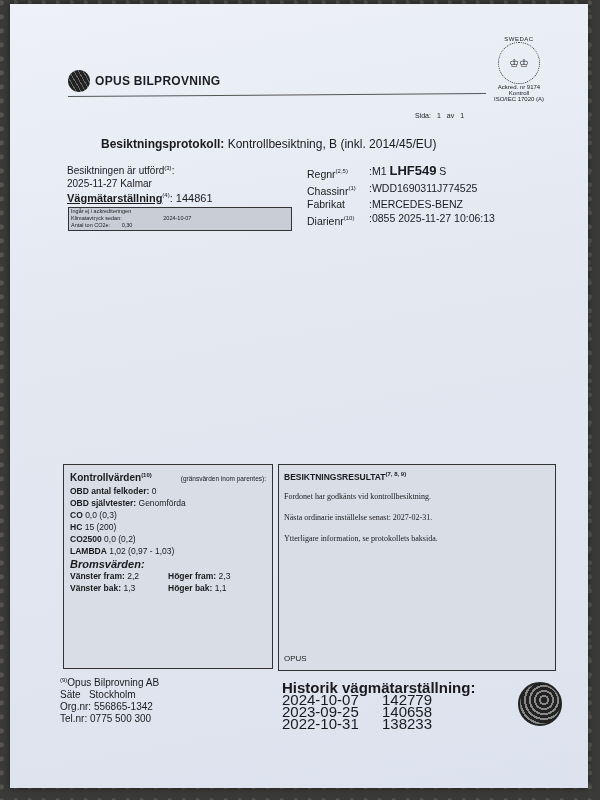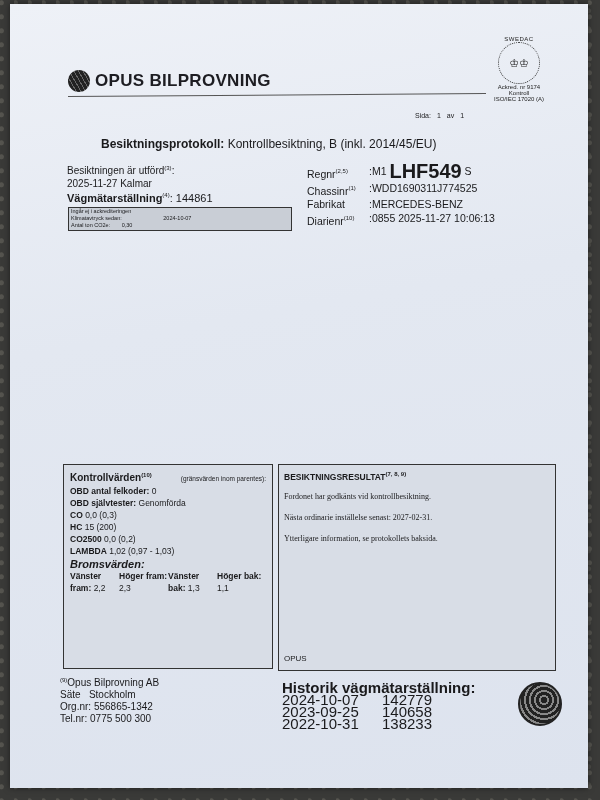--- a/index.html
+++ b/index.html
@@ -18,50 +18,50 @@
     background: linear-gradient(170deg, #eef1f7 0%, #e3e8f1 40%, #dde3ee 100%);
     box-shadow: 0 0 6px rgba(0,0,0,0.5);
   }
   .abs { position: absolute; }
   .logo { left: 58px; top: 66px; display: flex; align-items: center; }
   .logo-globe {
     width: 22px; height: 22px; border-radius: 50%;
     background: repeating-linear-gradient(60deg, #222 0 3px, #666 3px 4px);
     margin-right: 5px;
   }
-  .logo-text { font-weight: bold; font-size: 17px; letter-spacing: 0.3px; color: #1d1d22; }
+  .logo-text { font-weight: bold; font-size: 12px; letter-spacing: 0.3px; color: #1d1d22; }
   .rule { left: 58px; top: 92px; width: 418px; height: 0; border-top: 1.5px solid #555; transform: rotate(-0.4deg); transform-origin: left; }
   .seal { left: 480px; top: 32px; width: 58px; text-align: center; font-size: 6px; color: #222; }
   .seal-ring {
     width: 40px; height: 40px; border-radius: 50%; border: 1px dotted #333; margin: 0 auto;
     display: flex; align-items: center; justify-content: center; font-size: 11px;
   }
   .seal-top { font-size: 6px; letter-spacing: 0.5px; }
   .page-no { left: 405px; top: 108px; font-size: 7px; word-spacing: 4px; }
   .title { left: 57px; top: 133px; font-size: 12px; padding-left: 34px; }
   .title b { font-weight: bold; }
   sup { font-size: 6px; }
   .performed { left: 57px; top: 158px; font-size: 10px; line-height: 13px; }
   .odo { left: 57px; top: 188px; font-size: 11px; }
-  .odo b { font-weight: bold; }
+  .odo b { font-weight: bold; text-decoration: underline; }
   .climate {
     left: 58px; top: 203px; width: 220px; height: 22px;
     border: 1.5px solid #333; background: #c9ced6; font-size: 5.5px; line-height: 7px; padding-left: 2px;
   }
   .vehicle { left: 297px; top: 160px; font-size: 10.5px; line-height: 14px; }
   .vehicle .row { display: flex; }
   .vehicle .lbl { width: 62px; }
-  .vehicle .big { font-size: 20px; font-weight: bold; }
+  .vehicle .big { font-size: 13px; font-weight: bold; }
   .box { border: 1.5px solid #333; background: #d8dde6; }
   .kontroll { left: 53px; top: 460px; width: 210px; height: 205px; padding: 4px 6px; box-sizing: border-box; font-size: 8.5px; line-height: 12px; }
   .kontroll .head { font-weight: bold; font-size: 10px; display: flex; justify-content: space-between; align-items: baseline; }
   .kontroll .head .note { font-weight: normal; font-size: 6.5px; }
   .kontroll b { font-weight: bold; }
   .kontroll .brake-title { font-weight: bold; font-size: 11px; margin-top: 1px; font-style: italic; }
-  .kontroll .brake-grid { display: grid; grid-template-columns: 1fr 1fr 1fr 1fr; }
+  .kontroll .brake-grid { display: grid; grid-template-columns: 1fr 1fr; }
   .resultat { left: 268px; top: 460px; width: 278px; height: 207px; padding: 4px 5px; box-sizing: border-box; font-size: 8px; line-height: 11px; }
   .resultat .head { font-weight: bold; font-size: 8.5px; margin-bottom: 8px; }
   .resultat p { margin: 0 0 10px 0; font-family: Liberation Serif, serif; }
   .resultat .anmo { position: absolute; left: 5px; bottom: 6px; font-size: 8px; }
   .company { left: 50px; top: 670px; font-size: 10px; line-height: 12px; }
   .history { left: 272px; top: 678px; font-size: 15px; line-height: 12px; }
   .history .h { font-weight: bold; }
   .history .row { display: flex; }
   .history .d { width: 100px; }
   .history .v { width: 50px; text-align: right; }

